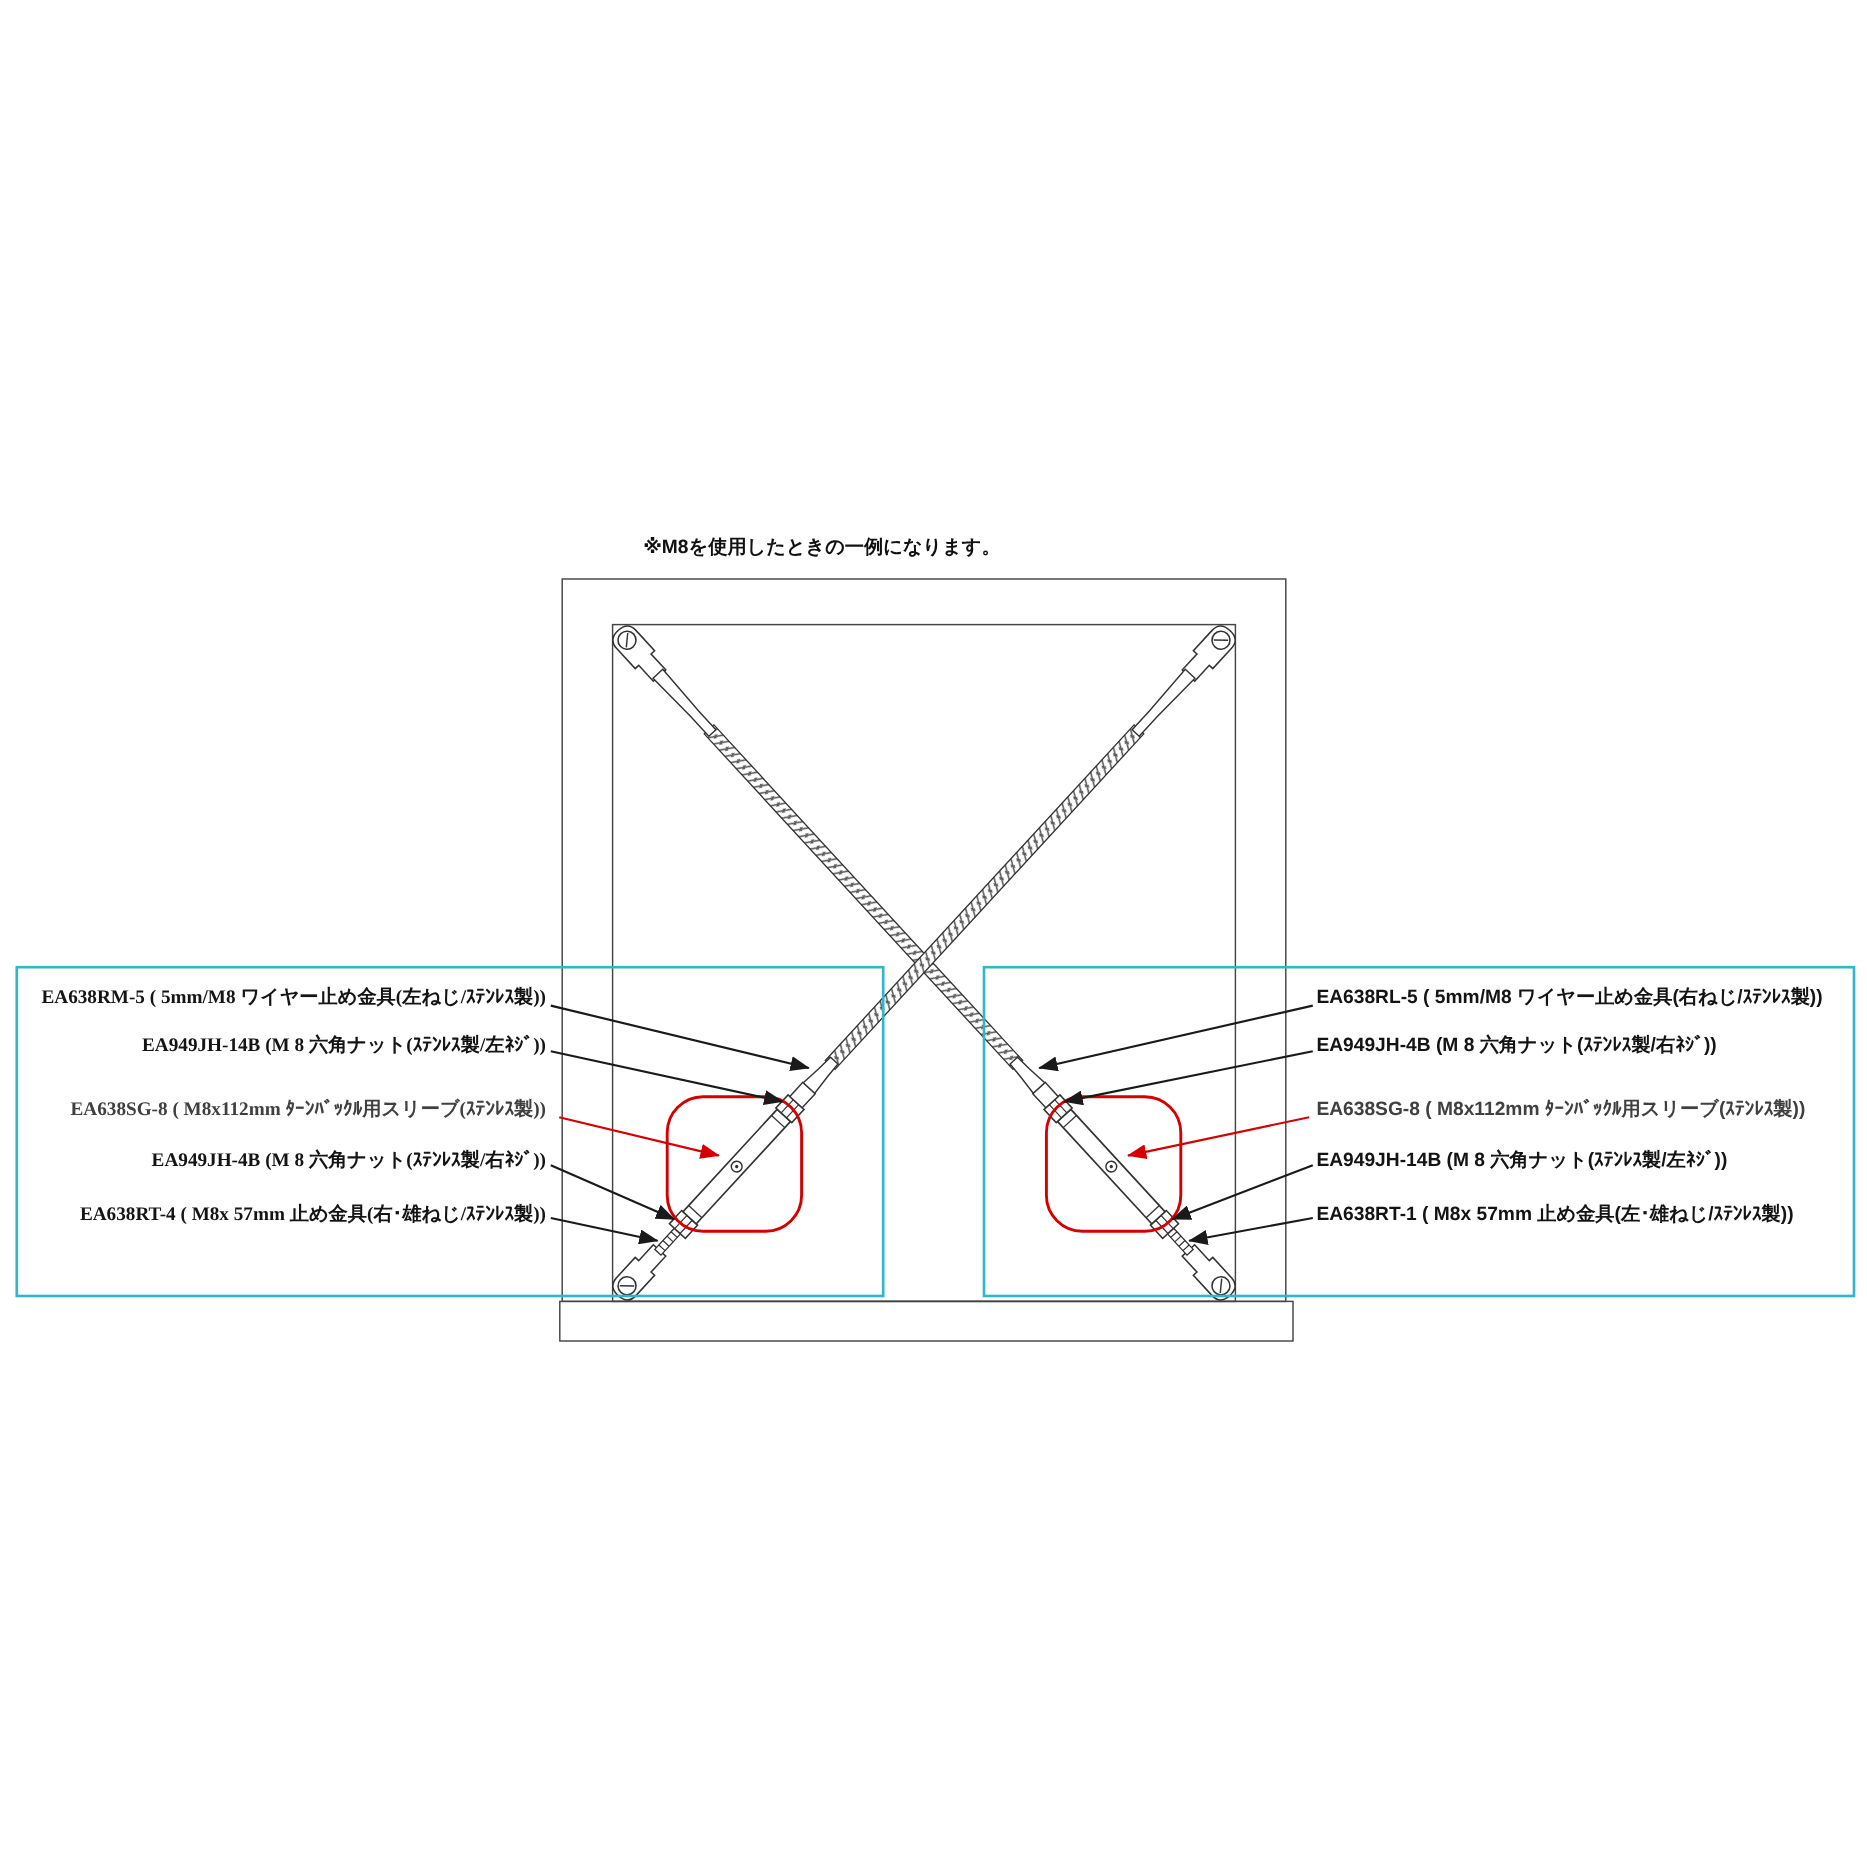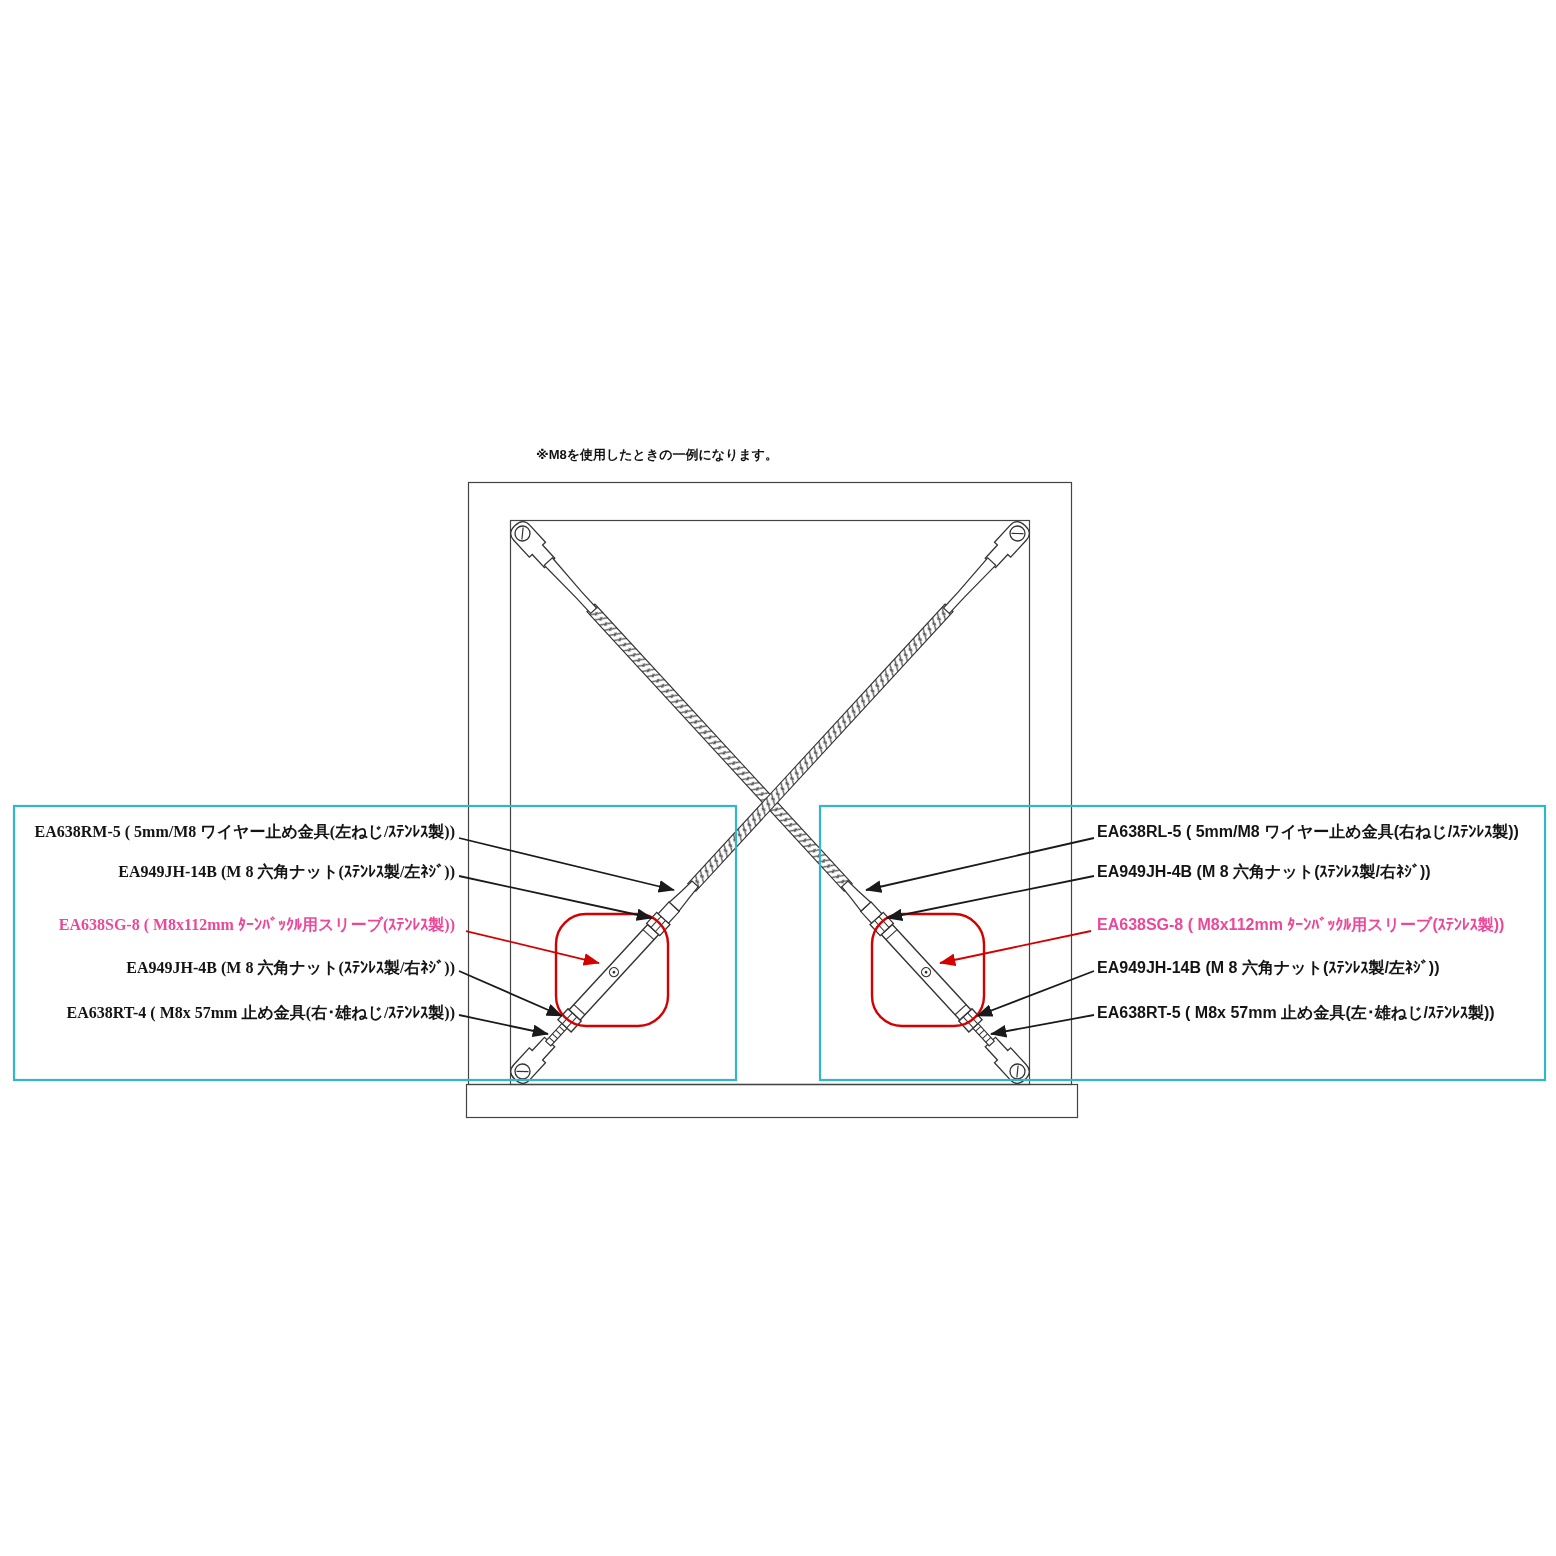--- a/index.html
+++ b/index.html
@@ -3,29 +3,29 @@
 <meta charset="utf-8">
 <style>
   html,body{margin:0;padding:0;background:#fff;}
   .canvas{
     position:relative;width:1556px;height:1556px;background:#ffffff;
     font-family:"Liberation Sans","DejaVu Sans",sans-serif;overflow:hidden;
   }
   .diagram-svg{position:absolute;left:0;top:0;}
   .note{
     position:absolute;left:536px;top:446px;
-    font-size:13px;font-weight:bold;color:#111;white-space:nowrap;
+    font-size:16px;font-weight:bold;color:#111;white-space:nowrap;
   }
   .label{
     position:absolute;font-size:16px;font-weight:bold;color:#141414;
     white-space:nowrap;line-height:21px;
   }
   .label.l{right:1101px;text-align:right;font-family:Liberation Serif, serif;}
   .label.r{left:1097px;text-align:right;}
-  .label.red{color:#ec4899;}
+  .label.red{color:#404040;}
 </style>
 </head>
 <body>
 
 <div class="canvas">
 
   <svg class="diagram-svg" width="1556" height="1556" viewBox="0 0 1556 1556">
     <defs>
       <pattern id="ropeP" width="7" height="11" patternUnits="userSpaceOnUse">
         <rect width="7" height="11" fill="#ffffff"></rect>
@@ -131,15 +131,15 @@
   <div class="label l" style="top:821px">EA638RM-5 ( 5mm/M8 ワイヤー止め金具(左ねじ/ｽﾃﾝﾚｽ製))</div>
   <div class="label l" style="top:861px">EA949JH-14B (M 8 六角ナット(ｽﾃﾝﾚｽ製/左ﾈｼﾞ))</div>
   <div class="label l red" style="top:914px">EA638SG-8 ( M8x112mm ﾀｰﾝﾊﾞｯｸﾙ用スリーブ(ｽﾃﾝﾚｽ製))</div>
   <div class="label l" style="top:957px">EA949JH-4B (M 8 六角ナット(ｽﾃﾝﾚｽ製/右ﾈｼﾞ))</div>
   <div class="label l" style="top:1002px">EA638RT-4 ( M8x 57mm 止め金具(右･雄ねじ/ｽﾃﾝﾚｽ製))</div>
 
   <div class="label r" style="top:821px">EA638RL-5 ( 5mm/M8 ワイヤー止め金具(右ねじ/ｽﾃﾝﾚｽ製))</div>
   <div class="label r" style="top:861px">EA949JH-4B (M 8 六角ナット(ｽﾃﾝﾚｽ製/右ﾈｼﾞ))</div>
   <div class="label r red" style="top:914px">EA638SG-8 ( M8x112mm ﾀｰﾝﾊﾞｯｸﾙ用スリーブ(ｽﾃﾝﾚｽ製))</div>
   <div class="label r" style="top:957px">EA949JH-14B (M 8 六角ナット(ｽﾃﾝﾚｽ製/左ﾈｼﾞ))</div>
-  <div class="label r" style="top:1002px">EA638RT-5 ( M8x 57mm 止め金具(左･雄ねじ/ｽﾃﾝﾚｽ製))</div>
+  <div class="label r" style="top:1002px">EA638RT-1 ( M8x 57mm 止め金具(左･雄ねじ/ｽﾃﾝﾚｽ製))</div>
 
 </div>
 
 </body></html>

